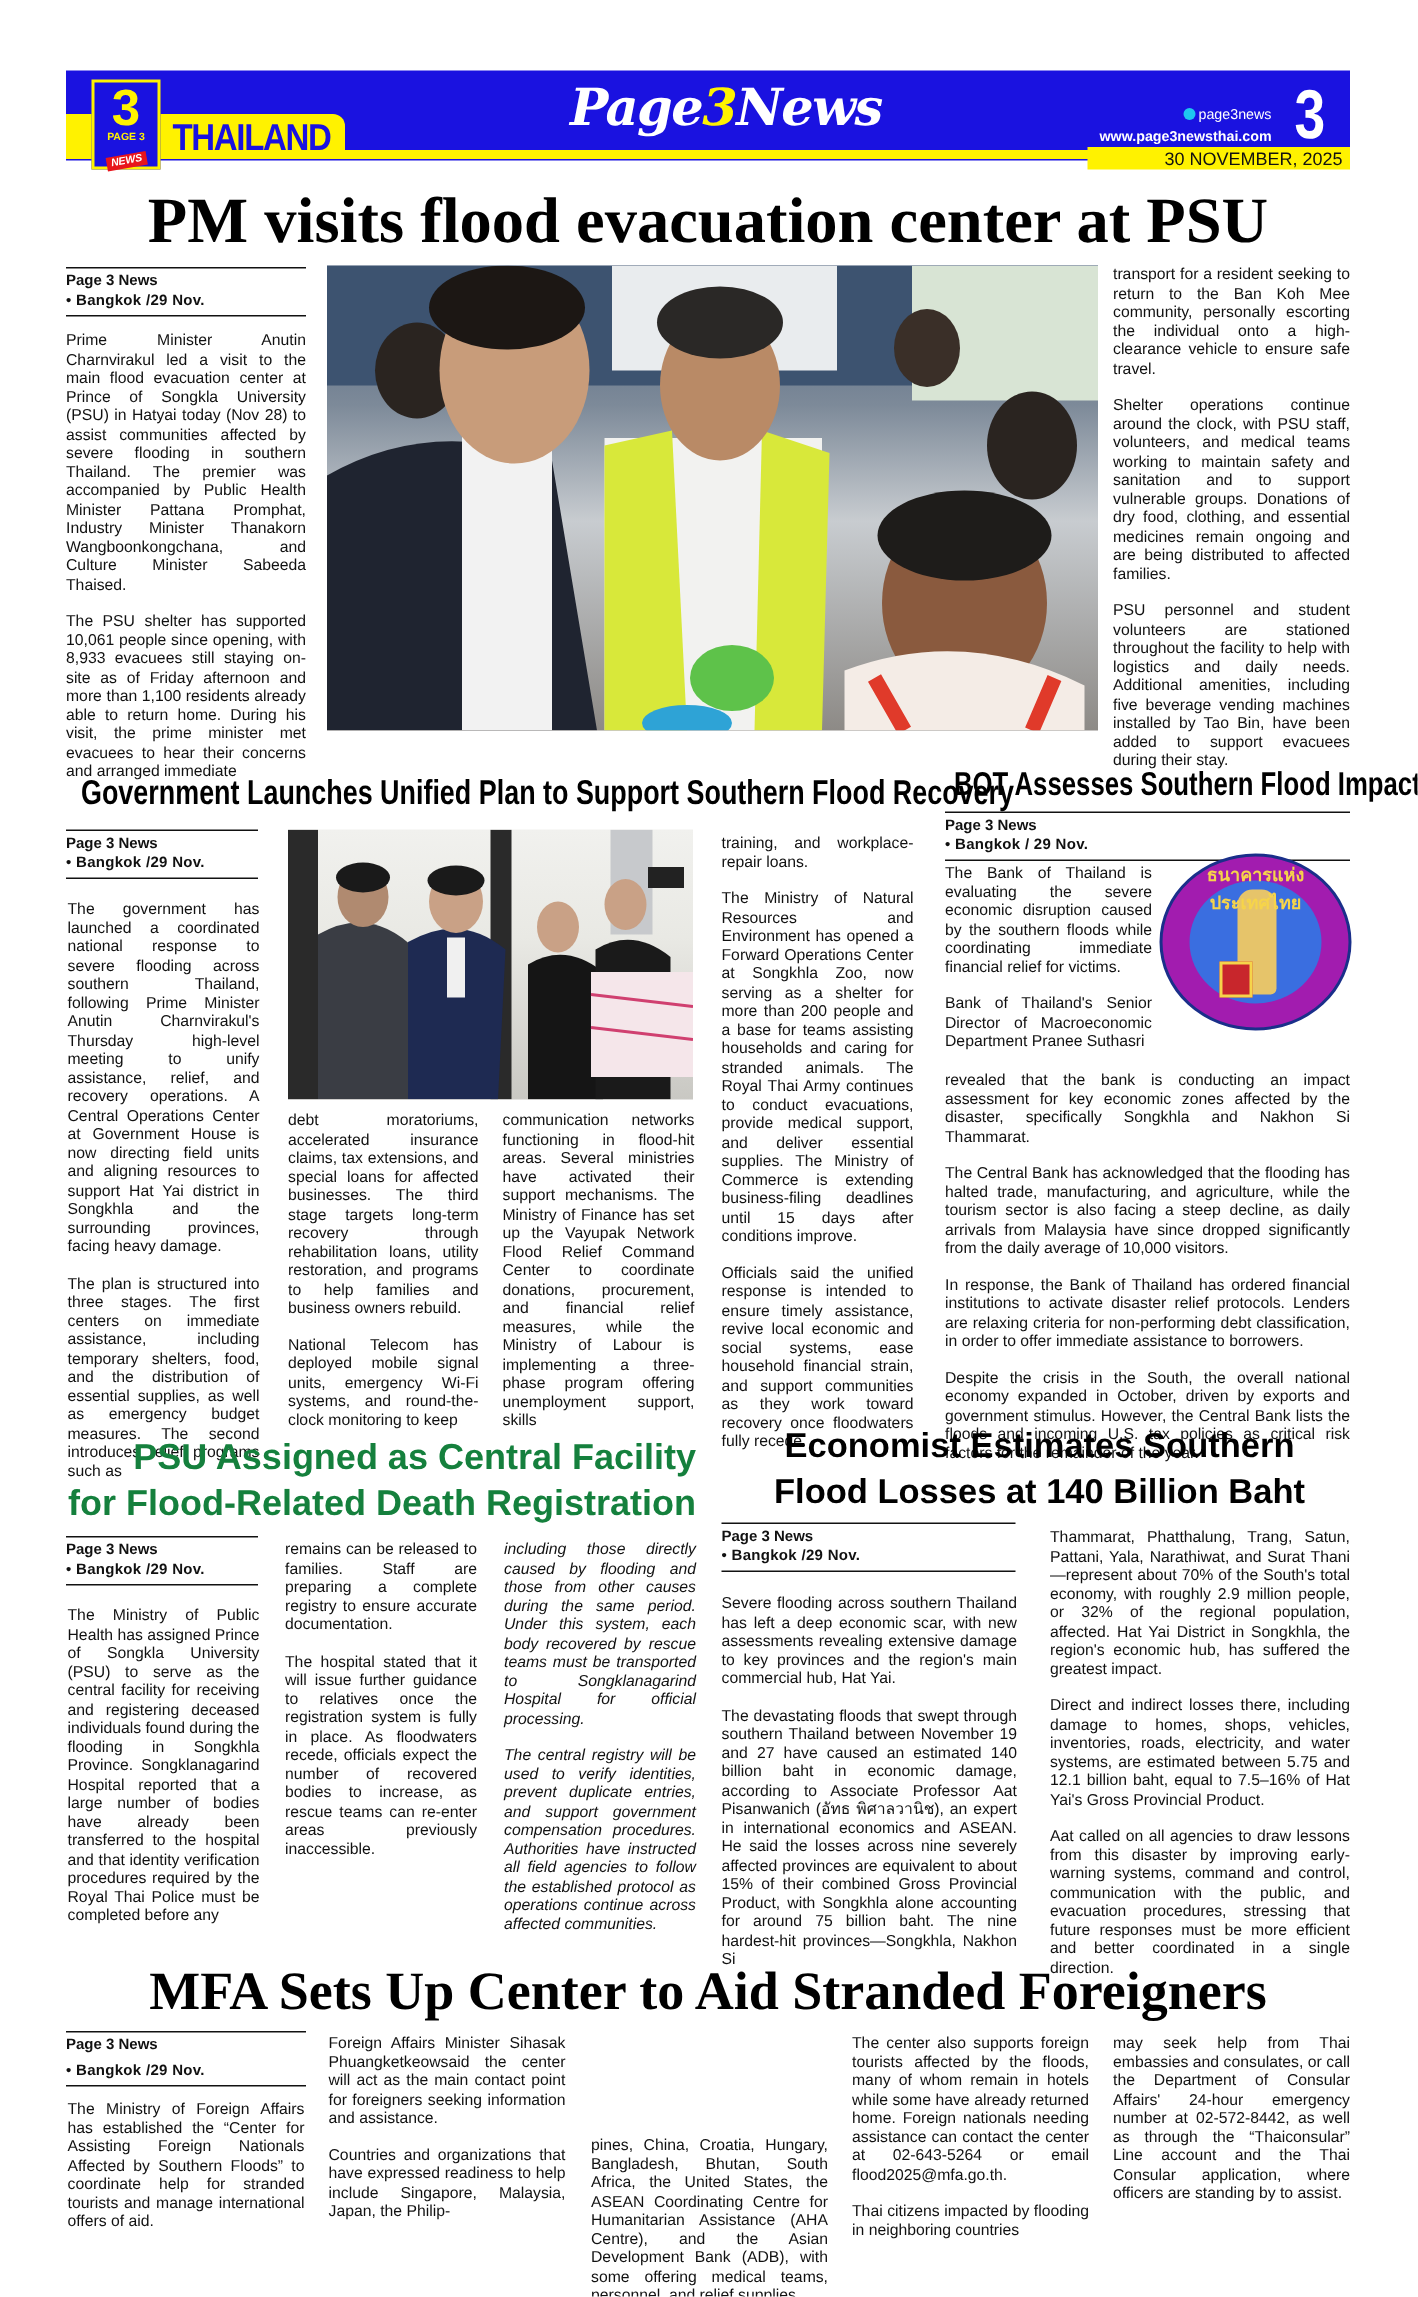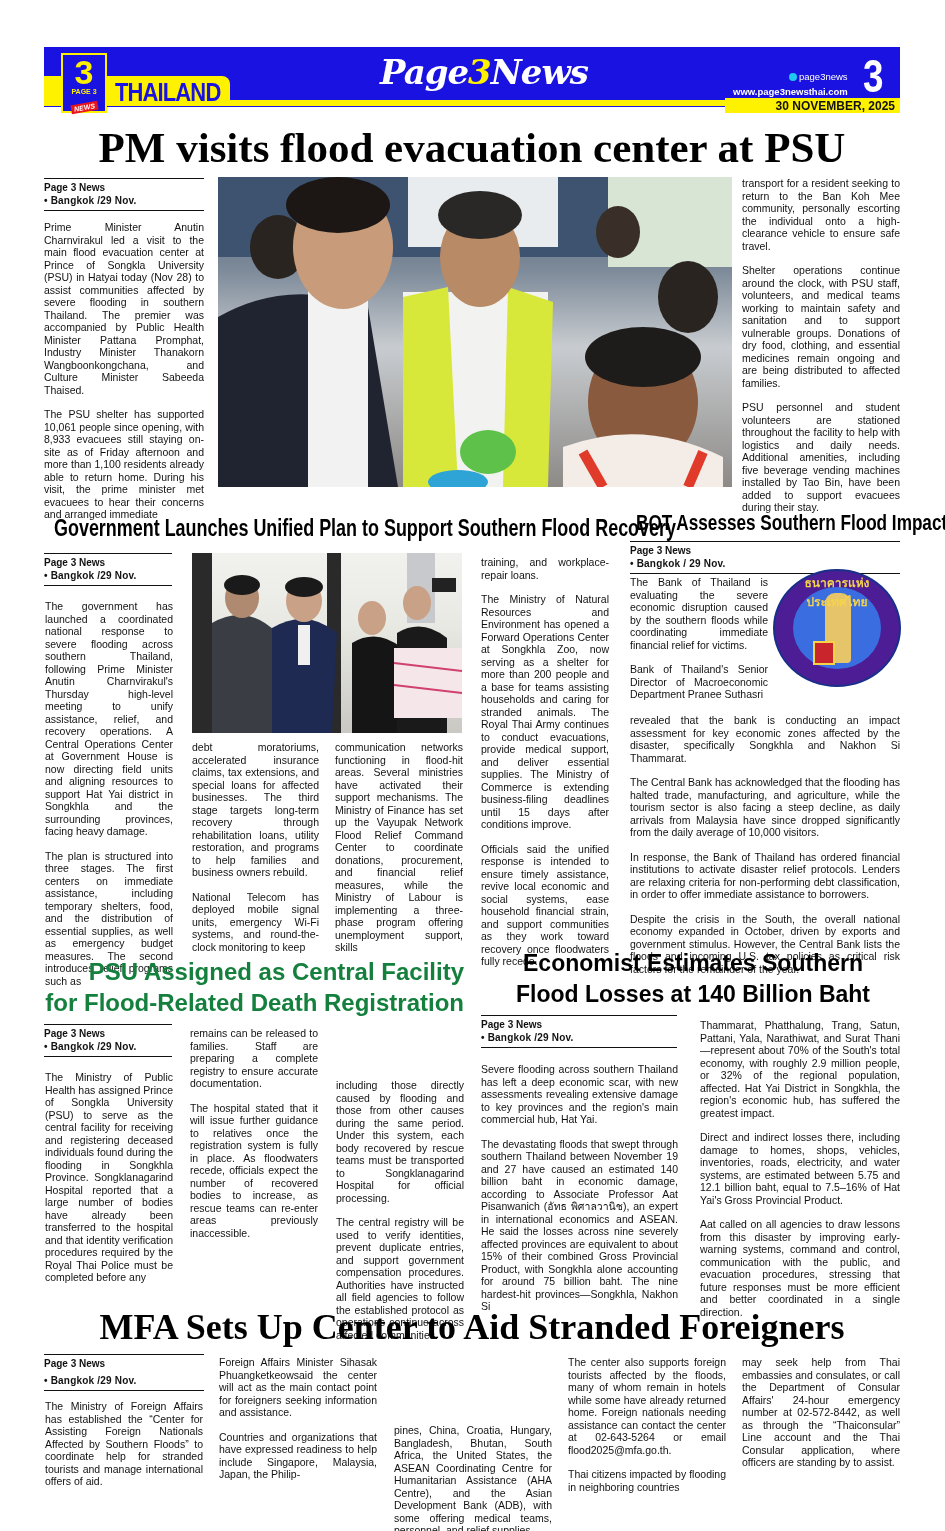--- a/index.html
+++ b/index.html
@@ -17,21 +17,21 @@
   .logo-3 { font-family: "Liberation Sans", sans-serif; font-weight: bold; font-size: 34px; line-height: 30px; color: #fff200; display: block; margin-top: 2px; }
   .logo-page3 { font-size: 7px; font-weight: bold; color: #fff200; display: block; line-height: 9px; }
   .logo-news { display: inline-block; background: #e8141c; color: #fff; font-size: 7px; font-style: italic; font-weight: bold; padding: 0 3px; transform: rotate(-10deg); line-height: 9px; }
   .thailand { left: 115px; top: 79px; font-family: "Liberation Sans", sans-serif; font-weight: bold; font-size: 25px; line-height: 26px; color: #1a12e0; letter-spacing: -1px; transform: scaleX(0.88); transform-origin: left; }
   .brand { left: 380px; top: 52px; font-family: "DejaVu Serif", serif; font-weight: bold; font-size: 34px; color: #fff; letter-spacing: -1px; font-style: italic; white-space: nowrap; }
   .brand .three { color: #fff200; }
   .social { left: 789px; top: 71px; font-size: 9.5px; color: #fff; white-space: nowrap; }
   .social .dot { display: inline-block; width: 8px; height: 8px; border-radius: 50%; background: #1ec8f0; vertical-align: -1px; margin-right: 2px; }
   .website { left: 733px; top: 86px; font-size: 9.5px; color: #fff; font-weight: bold; white-space: nowrap; }
   .page-num { left: 863px; top: 52px; font-size: 46px; font-weight: bold; color: #fff; line-height: 48px; transform: scaleX(0.8); transform-origin: left; }
-  .date { left: 745px; top: 99px; width: 150px; font-size: 12px; font-weight: bold; color: #111; text-align: right; white-space: nowrap; }
+  .date { left: 745px; top: 99px; width: 150px; font-size: 12px; font-weight: normal; color: #111; text-align: right; white-space: nowrap; }
 
   
   .hl-serif { font-family: "Liberation Serif", serif; font-weight: bold; color: #000; white-space: nowrap; text-align: center; }
   .hl-main { left: 44px; top: 122px; width: 856px; font-size: 43px; line-height: 52px; }
   .hl-cond { font-family: "Liberation Sans", sans-serif; font-weight: bold; color: #000; white-space: nowrap; transform-origin: left center; }
   .hl-gov { left: 54px; top: 512px; font-size: 23px; line-height: 32px; transform: scaleX(0.78); }
   .hl-bot { left: 636px; top: 509px; font-size: 22px; line-height: 28px; transform: scaleX(0.78); }
   .hl-psu { left: 44px; top: 956px; width: 420px; font-family: "Liberation Sans", sans-serif; font-weight: bold; font-size: 24px; line-height: 31px; text-align: right; color: #15803d; }
   .hl-eco { left: 478px; top: 948px; width: 430px; font-family: "Liberation Sans", sans-serif; font-weight: bold; font-size: 23px; line-height: 31px; text-align: center; color: #000; }
   .hl-mfa { left: 44px; top: 1304px; width: 856px; font-size: 36px; line-height: 46px; }
@@ -43,21 +43,21 @@
 
   
   .col { position: absolute; font-size: 10.5px; line-height: 12.5px; text-align: justify; color: #111; }
   .col p { margin: 0; }
   .col p + p { margin-top: 12px; }
 
   
   .photo { position: absolute; overflow: hidden; }
   .photo1 { left: 218px; top: 177px; width: 514px; height: 310px; background: linear-gradient(180deg, #4a5d7a 0%, #7d8a99 30%, #c8ccd0 55%, #8d8a86 100%); }
   .photo2 { left: 192px; top: 553px; width: 270px; height: 180px; background: linear-gradient(180deg, #f1f1ee 0%, #e9e9e4 40%, #c9c8c3 100%); }
-  .bot-seal { left: 773px; top: 569px; width: 128px; height: 118px; border-radius: 50%; background: #4c1d95; border: 2px solid #1a2f8a; }
+  .bot-seal { left: 773px; top: 569px; width: 128px; height: 118px; border-radius: 50%; background: #a21caf; border: 2px solid #1a2f8a; }
   .bot-seal .inner { position: absolute; left: 18px; top: 16px; right: 18px; bottom: 16px; border-radius: 50%; background: #3a6ee0; }
   .bot-seal .figure { position: absolute; left: 50px; top: 22px; width: 26px; height: 70px; background: #e6c46a; border-radius: 10px 10px 4px 4px; }
   .bot-seal .shield { position: absolute; left: 38px; top: 70px; width: 22px; height: 24px; background: #c8262c; border: 2px solid #f6d44a; }
   .bot-seal .ring-text { position: absolute; left: 0; top: 2px; width: 100%; text-align: center; font-size: 12px; font-weight: bold; color: #f6d44a; }
 </style>
 </head>
 <body>
 
 <div class="abs masthead"></div>
 <div class="abs mast-yellow-left"></div>
@@ -215,21 +215,21 @@
   <span class="src">Page 3 News</span>
   <span class="loc">• Bangkok /29 Nov.</span>
 </div>
 <div class="col" style="left:45px; top:1071px; width:128px;">
   <p>The Ministry of Public Health has assigned Prince of Songkla University (PSU) to serve as the central facility for receiving and registering deceased individuals found during the flooding in Songkhla Province. Songklanagarind Hospital reported that a large number of bodies have already been transferred to the hospital and that identity verification procedures required by the Royal Thai Police must be completed before any</p>
 </div>
 <div class="col" style="left:190px; top:1027px; width:128px;">
   <p>remains can be released to families. Staff are preparing a complete registry to ensure accurate documentation.</p>
   <p>The hospital stated that it will issue further guidance to relatives once the registration system is fully in place. As floodwaters recede, officials expect the number of recovered bodies to increase, as rescue teams can re-enter areas previously inaccessible.</p>
 </div>
-<div class="col" style="left:336px; top:1079px; width:128px;">
+<div class="col" style="left:336px; top:1027px; width:128px;font-style:italic;">
   <p>including those directly caused by flooding and those from other causes during the same period. Under this system, each body recovered by rescue teams must be transported to Songklanagarind Hospital for official processing.</p>
   <p>The central registry will be used to verify identities, prevent duplicate entries, and support government compensation procedures. Authorities have instructed all field agencies to follow the established protocol as operations continue across affected communities.</p>
 </div>
 
 <div class="abs hl-eco">
   <div>Economist Estimates Southern</div>
   <div>Flood Losses at 140 Billion Baht</div>
 </div>
 
 <div class="byline" style="left:481px; top:1015px; width:196px;">

